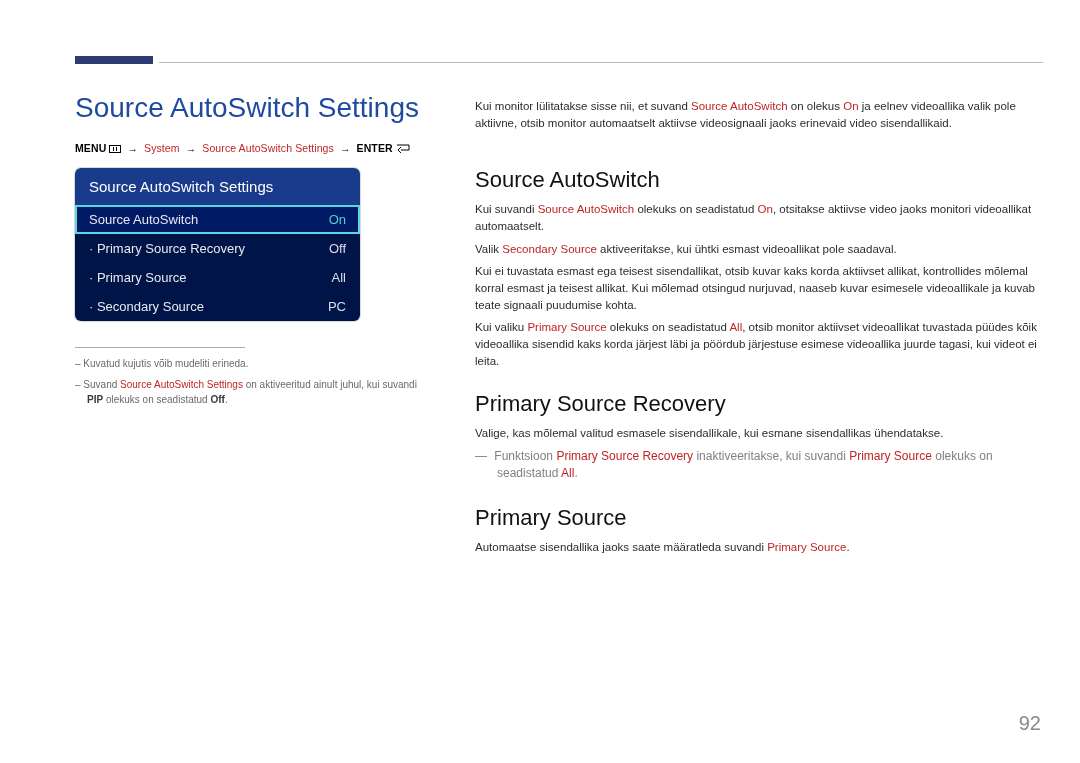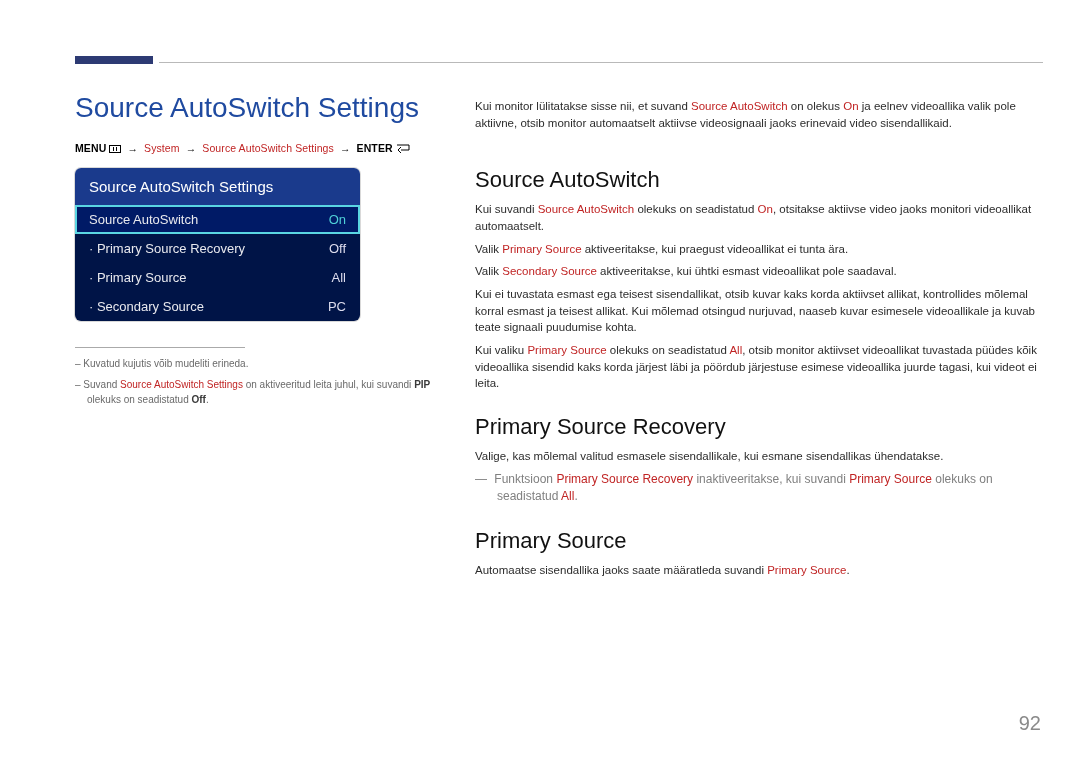--- a/index.html
+++ b/index.html
@@ -97,35 +97,32 @@
       </div>
       <div class="menu-row">
         <span class="bullet">Secondary Source</span>
         <span class="val">PC</span>
       </div>
     </div>
 
     <div class="divider"></div>
     <p class="footnote"><span>Kuvatud kujutis võib mudeliti erineda.</span></p>
     <p class="footnote">
-      <span>Suvand </span><span class="hl">Source AutoSwitch Settings</span><span> on aktiveeritud leita juhul, kui suvandi </span><span class="str">PIP</span><span> olekuks on seadistatud </span><span class="str">Off</span><span>.</span>
+      <span>Suvand </span><span class="hl">Source AutoSwitch Settings</span><span> on aktiveeritud ainult juhul, kui suvandi </span><span class="str">PIP</span><span> olekuks on seadistatud </span><span class="str">Off</span><span>.</span>
     </p>
   </div>
 
   <div class="right">
     <p>
       <span>Kui monitor lülitatakse sisse nii, et suvand </span><span class="hl">Source AutoSwitch</span><span> on olekus </span><span class="hl">On</span><span> ja eelnev videoallika valik pole aktiivne, otsib monitor automaatselt aktiivse videosignaali jaoks erinevaid video sisendallikaid.</span>
     </p>
 
     <h2 class="first">Source AutoSwitch</h2>
     <p>
       <span>Kui suvandi </span><span class="hl">Source AutoSwitch</span><span> olekuks on seadistatud </span><span class="hl">On</span><span>, otsitakse aktiivse video jaoks monitori videoallikat automaatselt.</span>
-    </p>
-    <p>
-      <span>Valik </span><span class="hl">Primary Source</span><span> aktiveeritakse, kui praegust videoallikat ei tunta ära.</span>
     </p>
     <p>
       <span>Valik </span><span class="hl">Secondary Source</span><span> aktiveeritakse, kui ühtki esmast videoallikat pole saadaval.</span>
     </p>
     <p>Kui ei tuvastata esmast ega teisest sisendallikat, otsib kuvar kaks korda aktiivset allikat, kontrollides mõlemal korral esmast ja teisest allikat. Kui mõlemad otsingud nurjuvad, naaseb kuvar esimesele videoallikale ja kuvab teate signaali puudumise kohta.</p>
     <p>
       <span>Kui valiku </span><span class="hl">Primary Source</span><span> olekuks on seadistatud </span><span class="hl">All</span><span>, otsib monitor aktiivset videoallikat tuvastada püüdes kõik videoallika sisendid kaks korda järjest läbi ja pöördub järjestuse esimese videoallika juurde tagasi, kui videot ei leita.</span>
     </p>
 
     <h2>Primary Source Recovery</h2>

